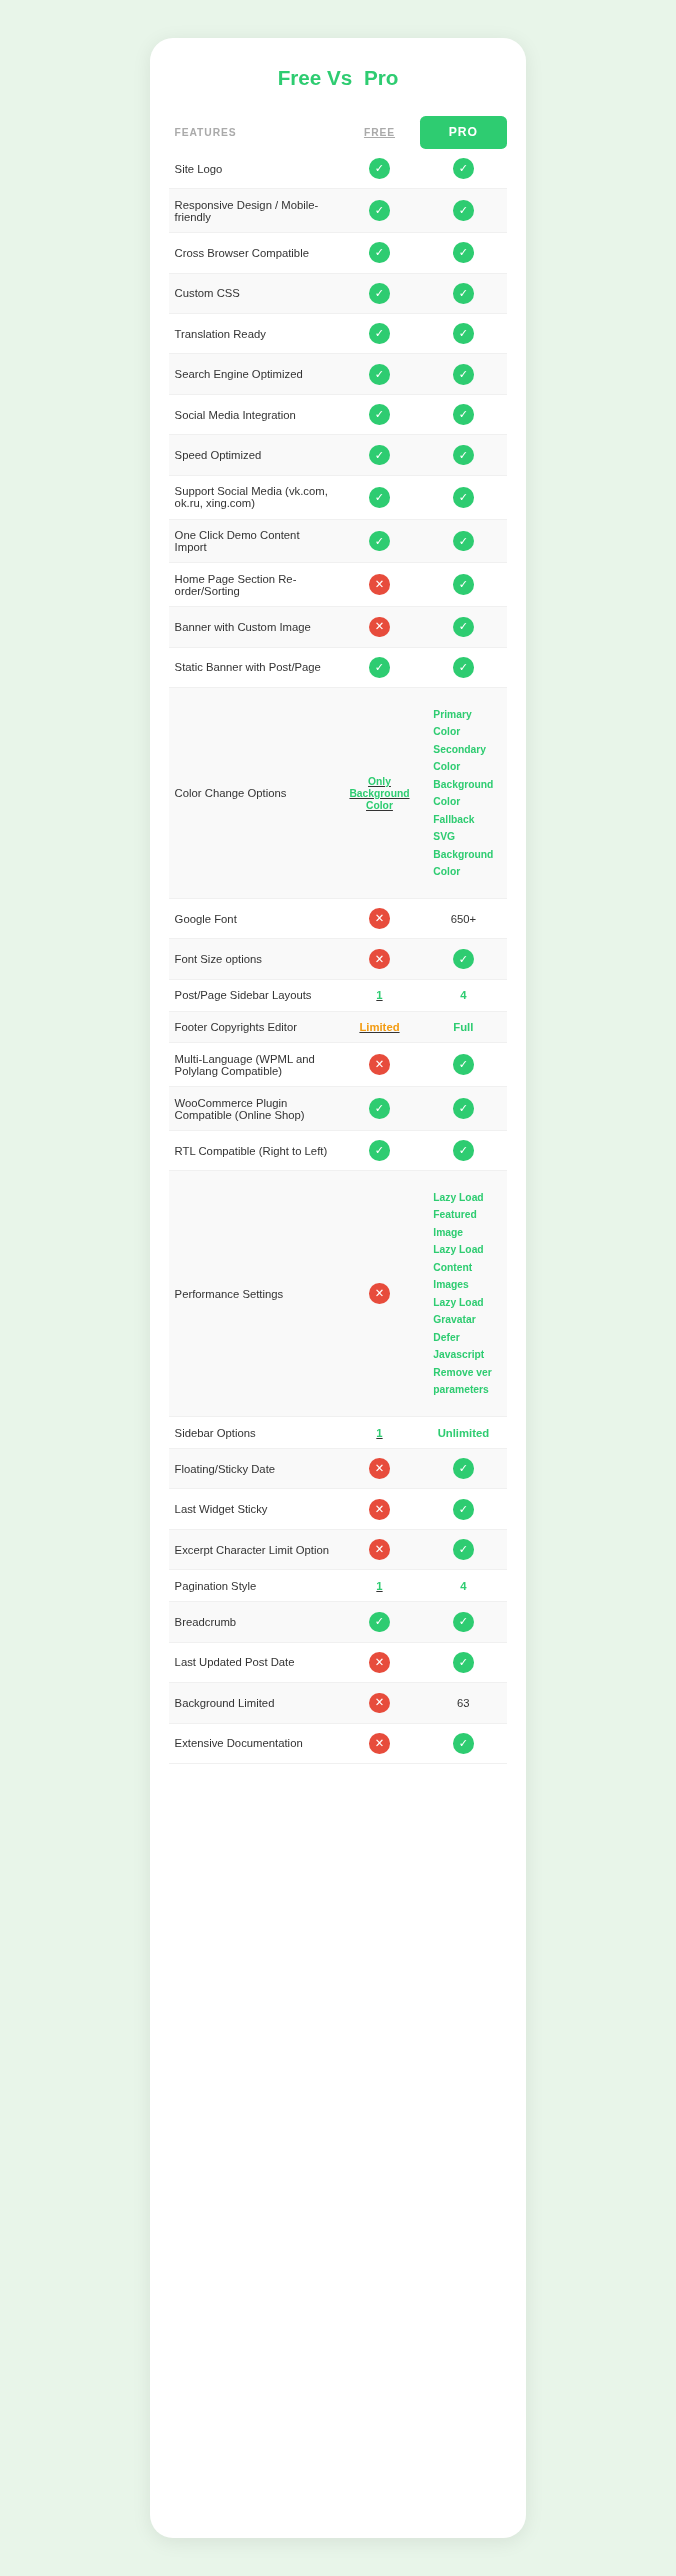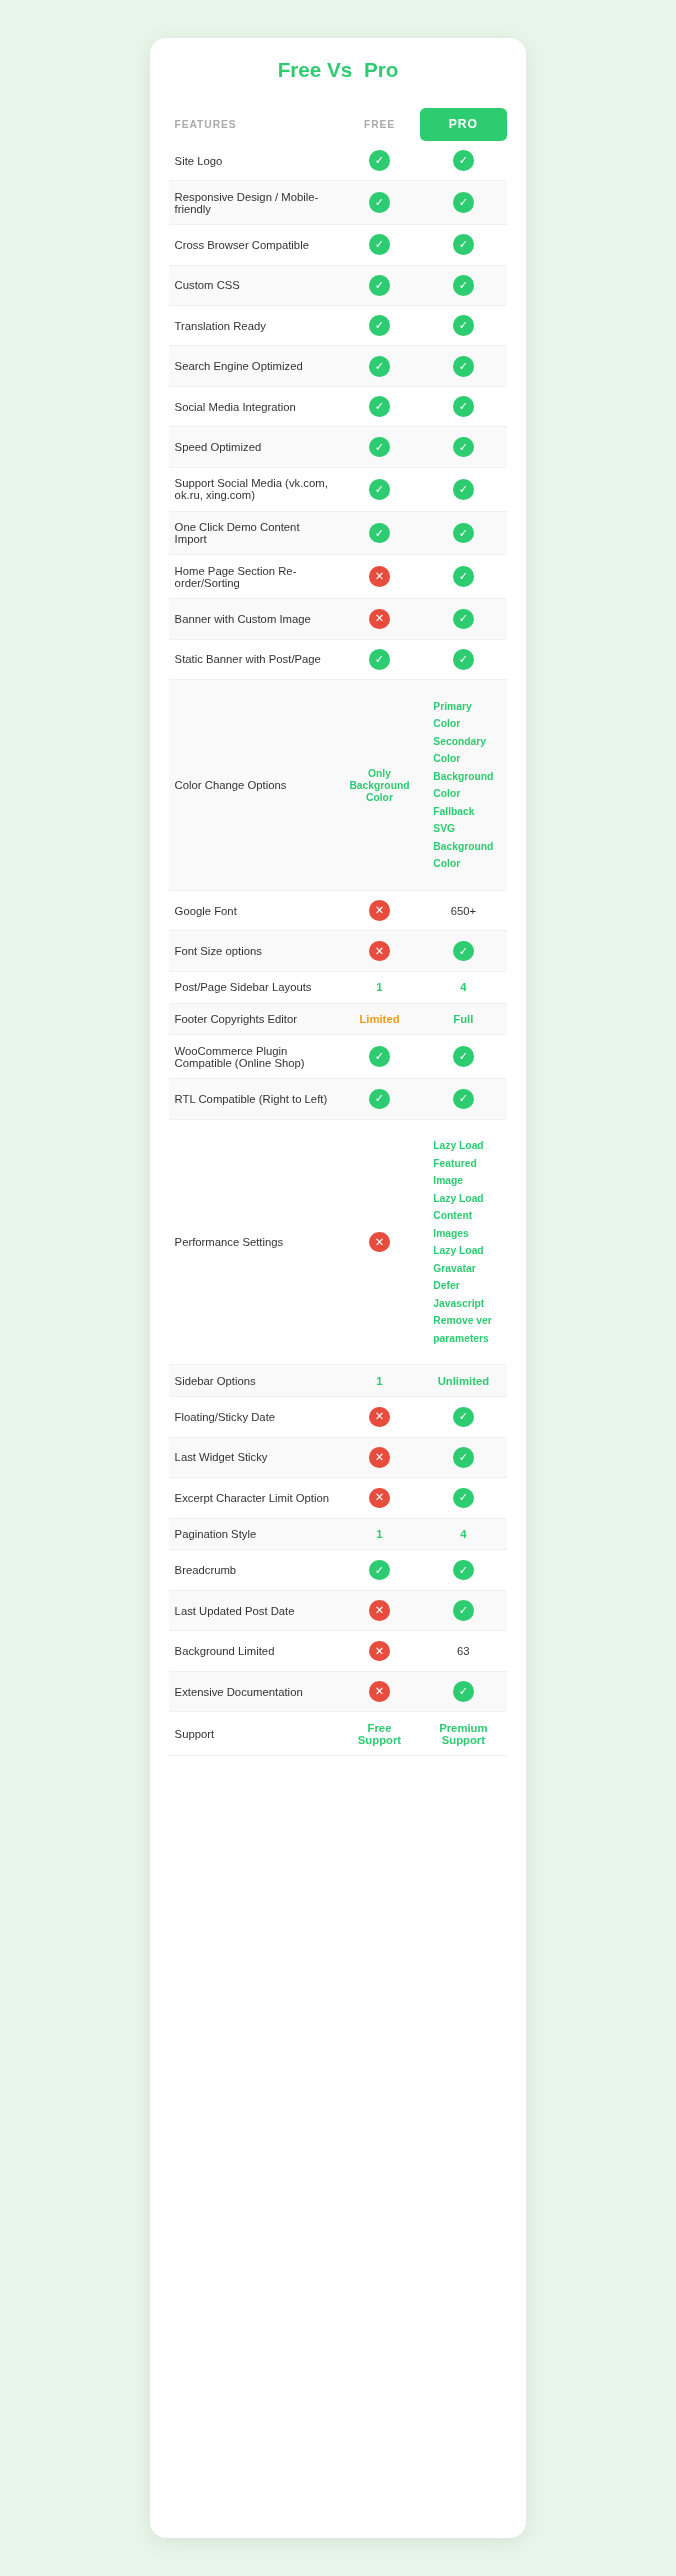--- a/index.html
+++ b/index.html
@@ -6,23 +6,23 @@
     body {
       background: #e8f5e9;
       font-family: Arial, sans-serif;
       display: flex;
       justify-content: center;
       padding: 38px 9.4px;
       min-height: 2576px;
     }
     .card {
       background: #fff;
-      border-radius: 16px;
+      border-radius: 23px;
       width: 376px;
-      padding: 20px 19px 38px;
+      padding: 28px 19px 38px;
       box-shadow: 0 3.8px 19px rgba(0,0,0,0.08);
     }
     .page-title {
       text-align: center;
       font-size: 20.7px;
       font-weight: 800;
       color: #222;
       margin-bottom: 26px;
     }
     .page-title span {
@@ -63,20 +63,21 @@
     .data-row:nth-child(even) td {
       background: #f9f9f9;
     }
     .feat-col {
       text-align: left;
       width: 52%;
     }
     .free-col {
       text-align: center;
       width: 24%;
+      text-decoration: underline;
     }
     .pro-col {
       text-align: center;
       width: 24%;
     }
     .check-icon {
       display: inline-flex;
       align-items: center;
       justify-content: center;
       width: 20.7px;
@@ -226,20 +227,25 @@
           <td class="feat-col">Post/Page Sidebar Layouts</td>
           <td class="free-col"><span class="highlight-green">1</span></td>
           <td class="pro-col"><span class="highlight-green">4</span></td>
         </tr>
         <tr class="data-row">
           <td class="feat-col">Footer Copyrights Editor</td>
           <td class="free-col"><span class="highlight-orange">Limited</span></td>
           <td class="pro-col"><span class="highlight-green">Full</span></td>
         </tr>
         <tr class="data-row">
+          <td class="feat-col">Multi-Language (WPML and Polylang Compatible)</td>
+          <td class="free-col"><span class="cross-icon">✕</span></td>
+          <td class="pro-col"><span class="check-icon">✓</span></td>
+        </tr>
+        <tr class="data-row">
           <td class="feat-col">WooCommerce Plugin Compatible (Online Shop)</td>
           <td class="free-col"><span class="check-icon">✓</span></td>
           <td class="pro-col"><span class="check-icon">✓</span></td>
         </tr>
         <tr class="data-row">
           <td class="feat-col">RTL Compatible (Right to Left)</td>
           <td class="free-col"><span class="check-icon">✓</span></td>
           <td class="pro-col"><span class="check-icon">✓</span></td>
         </tr>
         <tr class="data-row">
@@ -293,21 +299,16 @@
         <tr class="data-row">
           <td class="feat-col">Background Limited</td>
           <td class="free-col"><span class="cross-icon">✕</span></td>
           <td class="pro-col"><span>63</span></td>
         </tr>
         <tr class="data-row">
           <td class="feat-col">Extensive Documentation</td>
           <td class="free-col"><span class="cross-icon">✕</span></td>
           <td class="pro-col"><span class="check-icon">✓</span></td>
         </tr>
-        <tr class="data-row">
-          <td class="feat-col">Support</td>
-          <td class="free-col"><span class="highlight-green">Free Support</span></td>
-          <td class="pro-col"><span class="highlight-green">Premium Support</span></td>
-        </tr>
       </tbody>
   </table>
 </div>
 
 
 </body></html>

